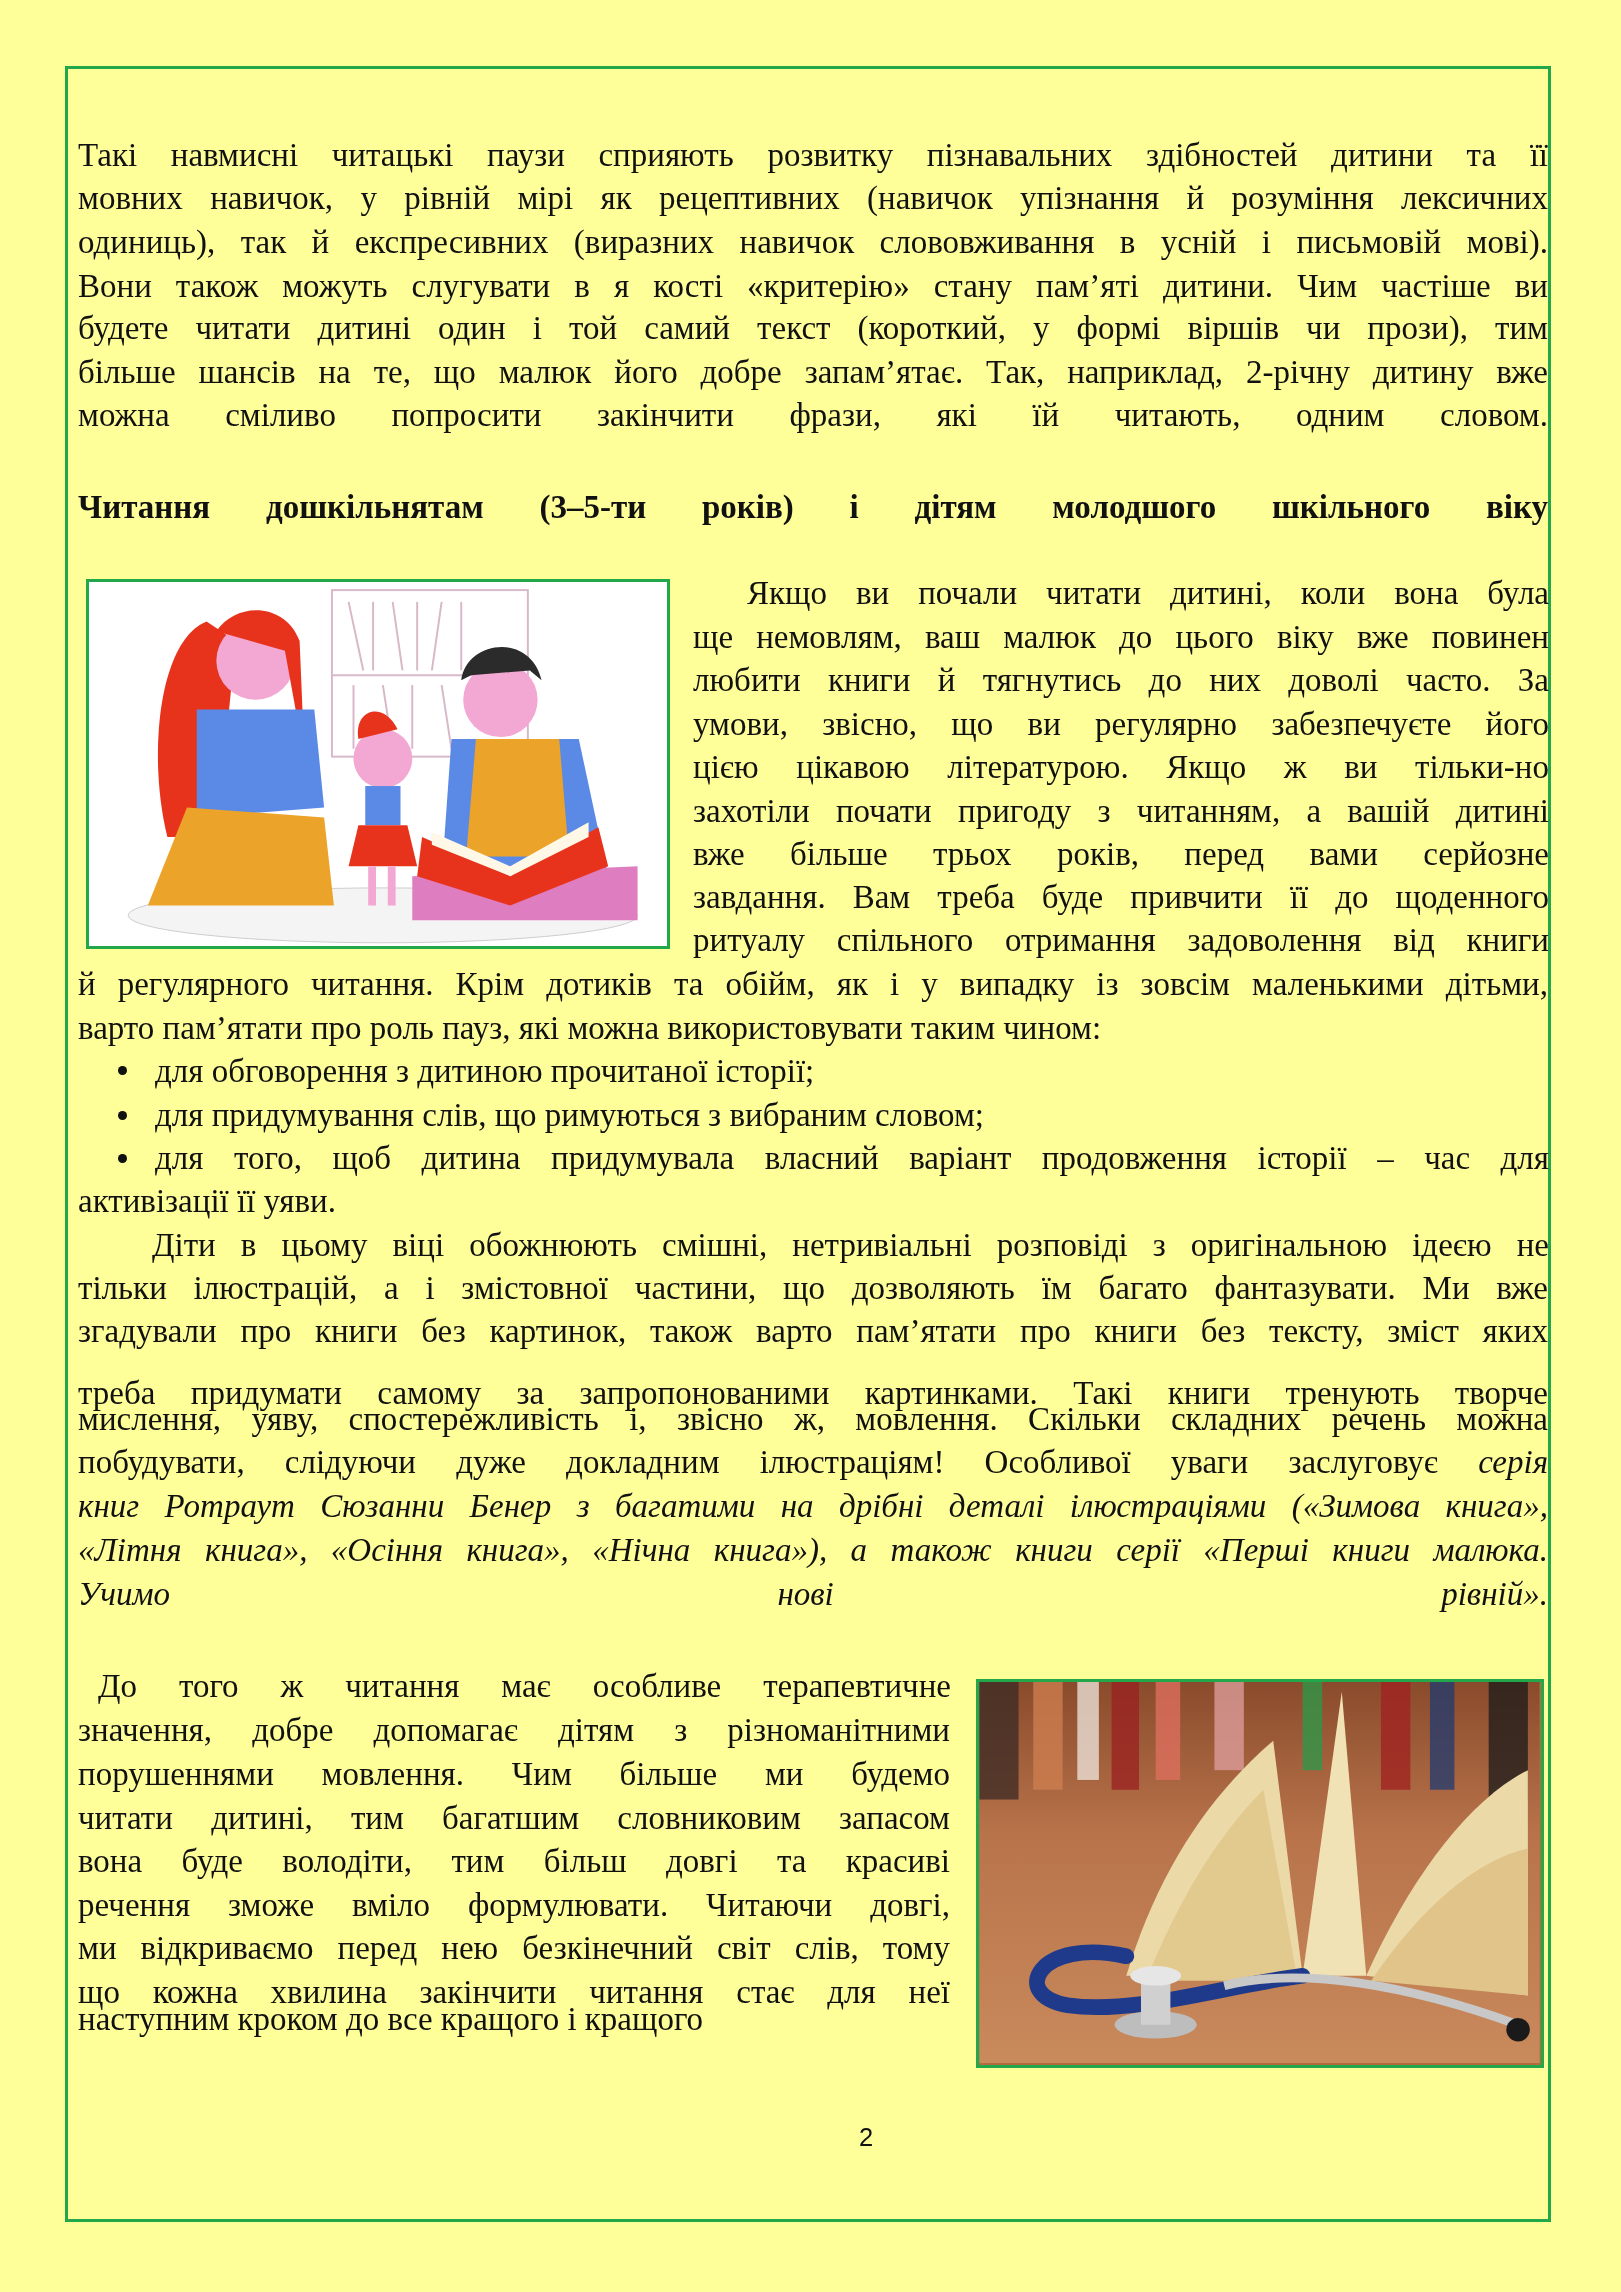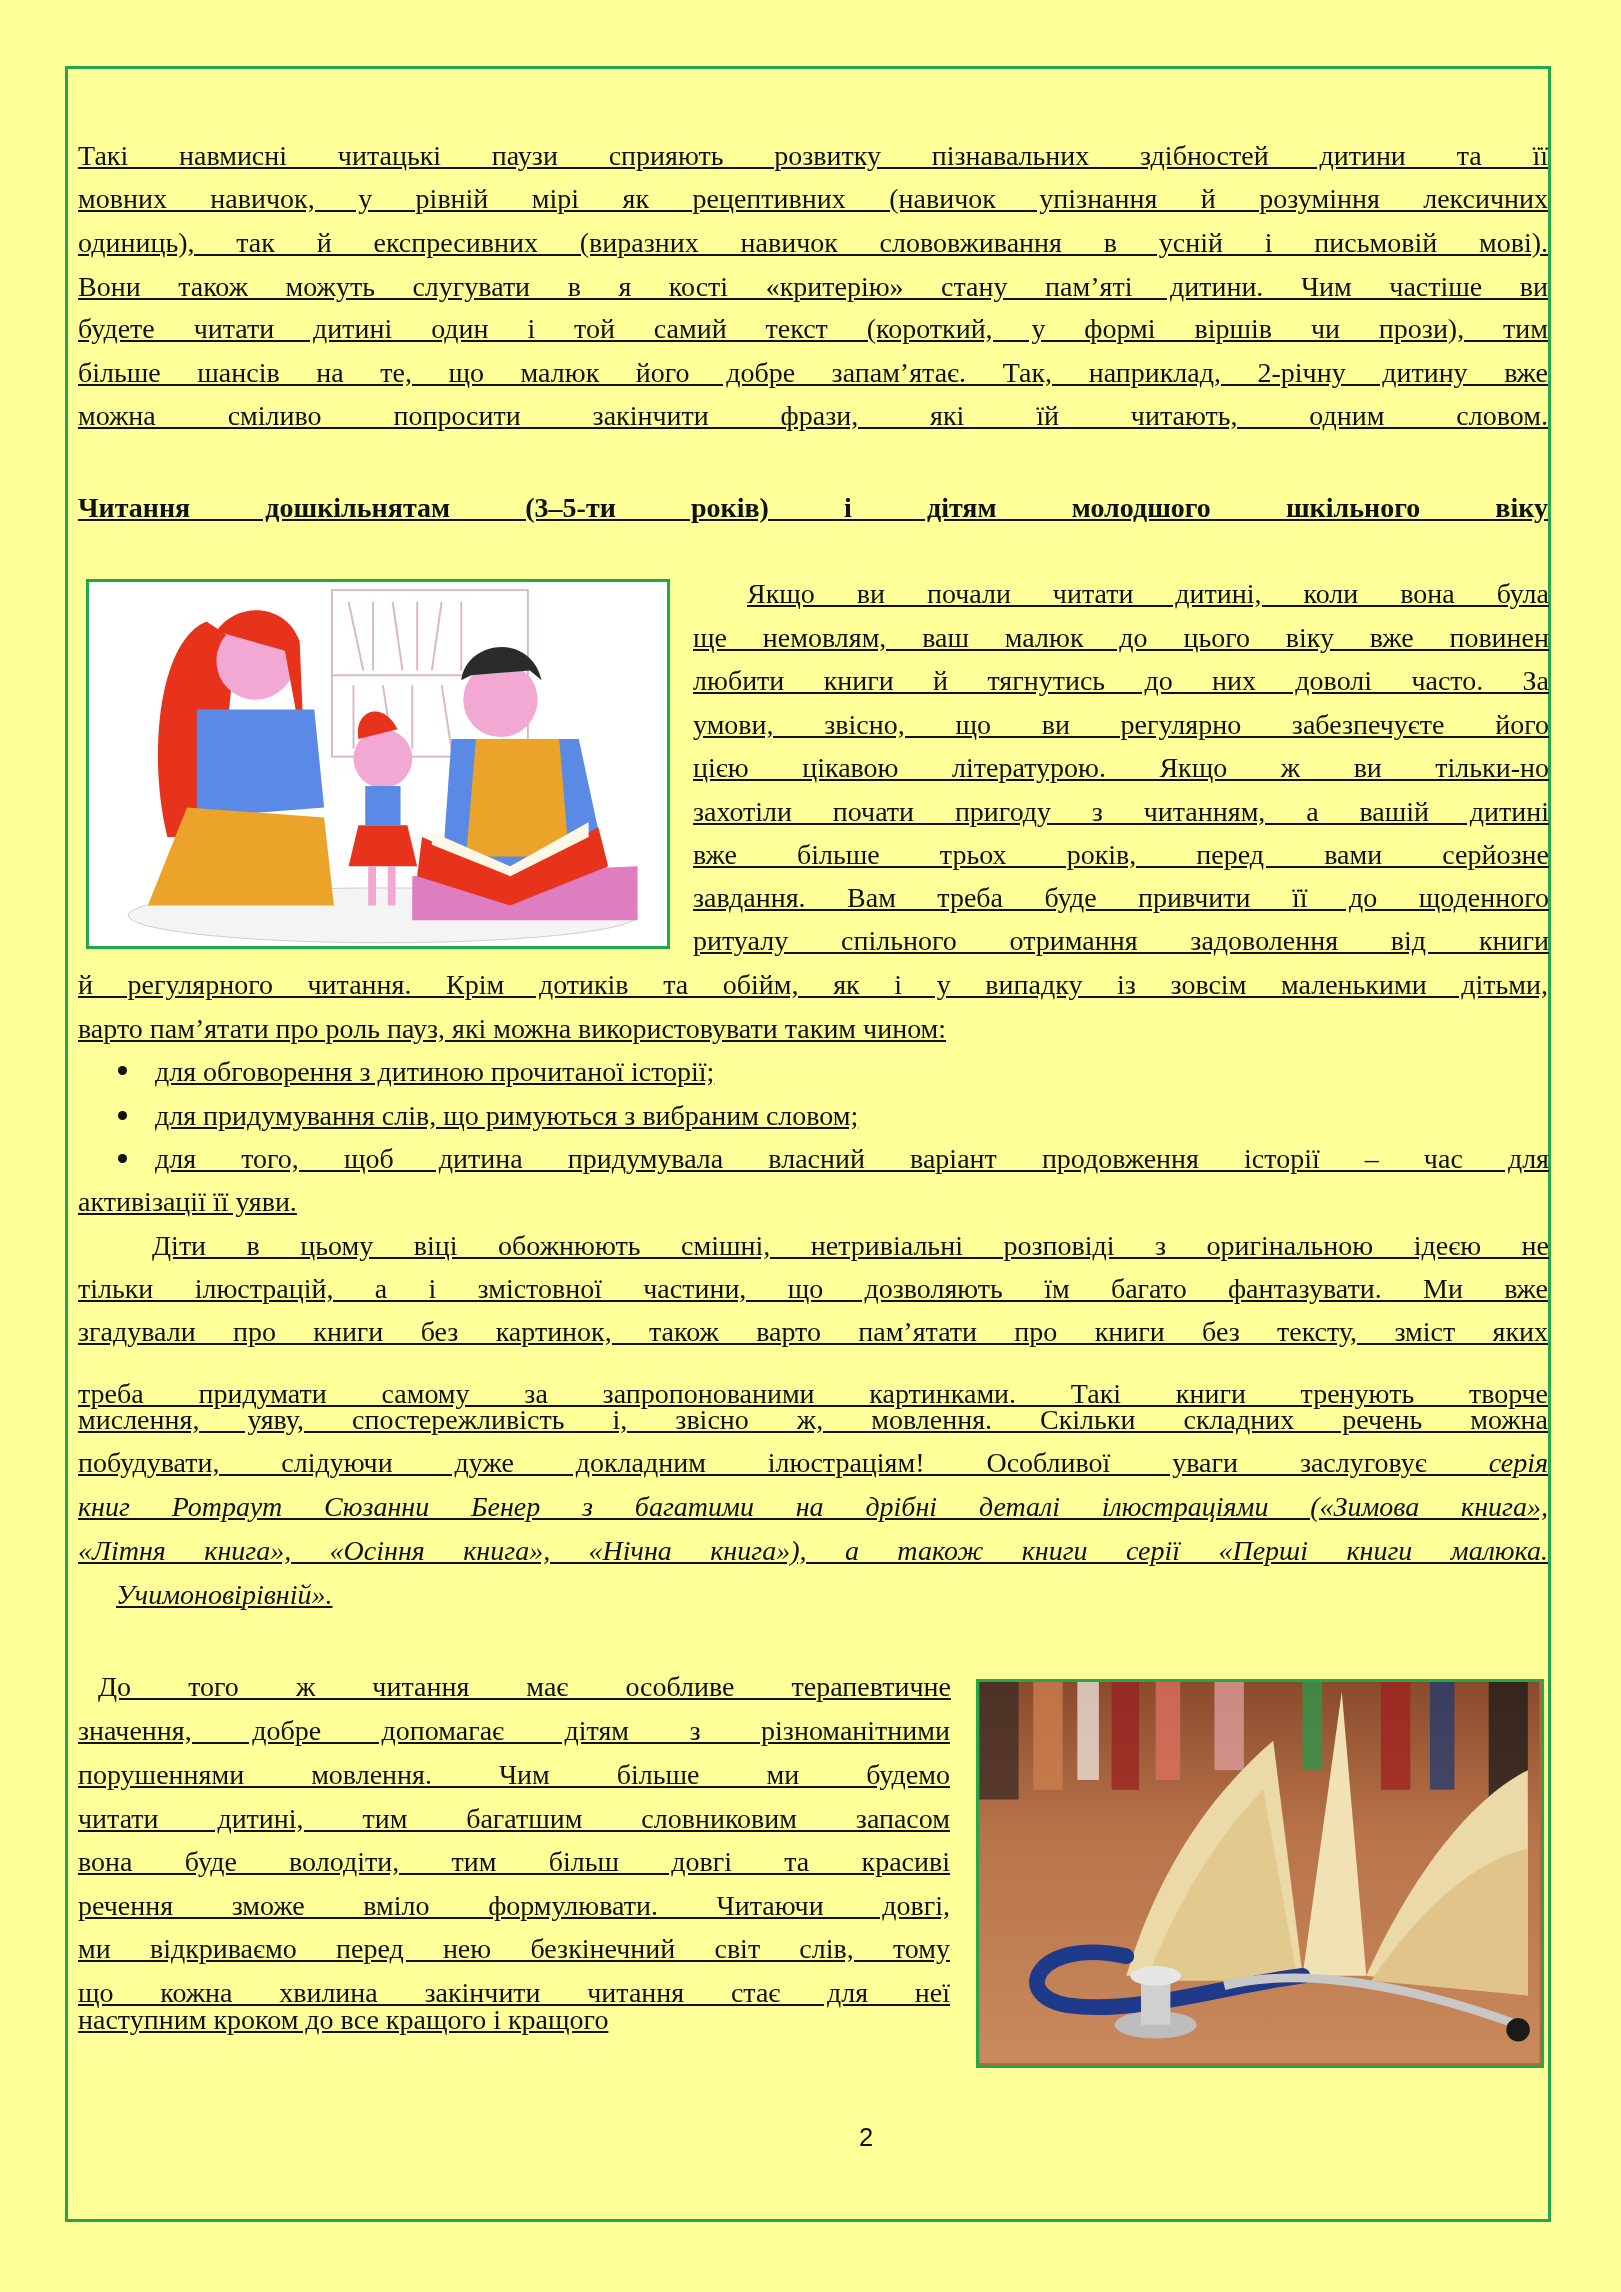--- a/index.html
+++ b/index.html
@@ -7,25 +7,24 @@
     width: 1621px; height: 2293px; position: relative; overflow: hidden;
     background: #ffff99;
     font-family: "Liberation Serif", "DejaVu Serif", serif;
     color: #111;
   }
   .frame {
     position: absolute; left: 65px; top: 66px; width: 1486px; height: 2156px;
     border: 3.9px solid #22a84a; box-sizing: border-box;
   }
   .ln {
-    position: absolute; height: 43px; line-height: 43px; font-size: 28px;
+    position: absolute; height: 43px; line-height: 43px; font-size: 33px;
     white-space: nowrap; overflow: visible;
     text-align: justify; text-align-last: justify;
     transform-origin: left center;
-    text-decoration: underline;
   }
   .ln.nj { text-align: center; text-align-last: left; }
   .ln .i { font-style: italic; }
   .heading { font-weight: bold; }
   .bullet-dot {
     position: absolute; width: 8.8px; height: 8.8px; border-radius: 50%; background: #111;
   }
   .pic {
     position: absolute; border: 3.9px solid #22a84a; box-sizing: border-box; overflow: hidden;
   }
@@ -124,21 +123,21 @@
 
 <div>
   <div class="ln" style="left: 152px; top: 1224px; width: 1397px; white-space: normal;">Діти в цьому віці обожнюють смішні, нетривіальні розповіді з оригінальною ідеєю не</div>
   <div class="ln" style="left: 78px; top: 1267px; width: 1470px; white-space: normal;">тільки ілюстрацій, а і змістовної частини, що дозволяють їм багато фантазувати. Ми вже</div>
   <div class="ln" style="left: 78px; top: 1310px; width: 1470px; white-space: normal;">згадували про книги без картинок, також варто пам’ятати про книги без тексту, зміст яких</div>
   <div class="ln" style="left: 78px; top: 1347px; width: 1470px; white-space: normal; margin-top: 25px;">треба придумати самому за запропонованими картинками. Такі книги тренують творче</div>
   <div class="ln" style="left: 78px; top: 1398px; width: 1470px; white-space: normal;">мислення, уяву, спостережливість і, звісно ж, мовлення. Скільки складних речень можна</div>
   <div class="ln" style="left: 78px; top: 1441px; width: 1470px; white-space: normal;"><span>побудувати, слідуючи дуже докладним ілюстраціям! Особливої уваги заслуговує </span><span class="i">серія</span></div>
   <div class="ln i" style="left: 78px; top: 1485px; width: 1470px; font-style: italic; white-space: normal;">книг Ротраут Сюзанни Бенер з багатими на дрібні деталі ілюстраціями («Зимова книга»,</div>
   <div class="ln i" style="left: 78px; top: 1529px; width: 1470px; font-style: italic; white-space: normal;">«Літня книга», «Осіння книга», «Нічна книга»), а також книги серії «Перші книги малюка.</div>
-  <div class="ln" style="left: 78px; top: 1573px; width: 1470px; font-style: italic; display: flex;  margin-left: 38px;">
+  <div class="ln" style="left: 78px; top: 1573px; width: 1470px; font-style: italic; display: flex; justify-content: space-between;">
     <span>Учимо</span>
     <span>нові</span>
     <span>рівній».</span>
   </div>
 </div>
 
 <div>
   <div class="ln" style="left: 98px; top: 1665px; width: 853px; white-space: normal;">До того ж читання має особливе терапевтичне</div>
   <div class="ln" style="left: 78px; top: 1709px; width: 872px; white-space: normal;">значення, добре допомагає дітям з різноманітними</div>
   <div class="ln" style="left: 78px; top: 1753px; width: 872px; white-space: normal;">порушеннями мовлення. Чим більше ми будемо</div>

